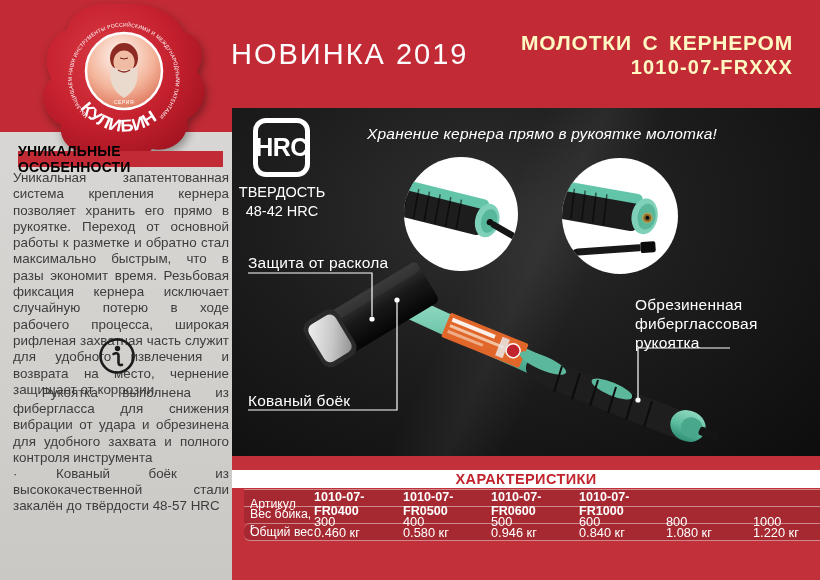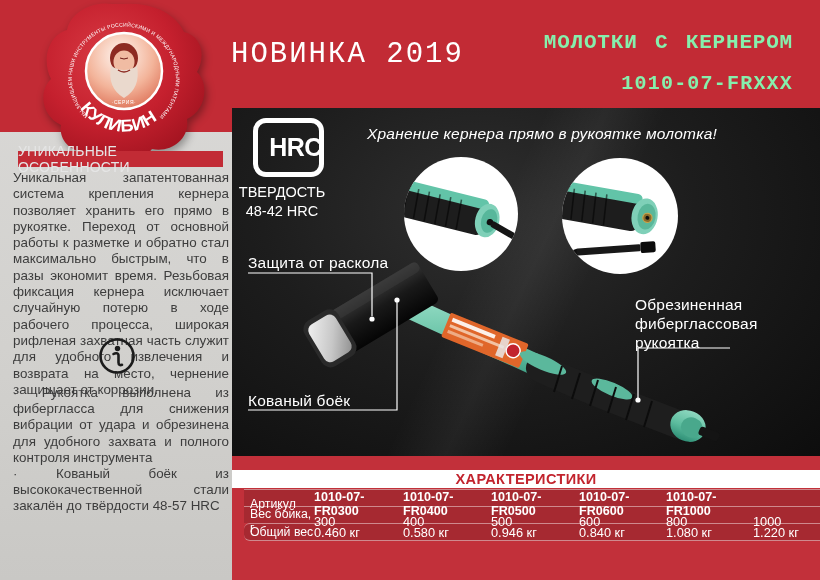--- a/index.html
+++ b/index.html
@@ -1,41 +1,41 @@
 <!DOCTYPE html>
 <html><head>
 <meta charset="utf-8">
 <style>
   html,body{margin:0;padding:0;background:#888;}
   .page{position:relative;width:820px;height:580px;overflow:hidden;
         font-family:"Liberation Sans",sans-serif;background:linear-gradient(180deg,#dbdad8 0%,#d2d1ce 60%,#c9c8c5 100%);}
   
-  .top-band{position:absolute;left:0;top:0;width:820px;height:132px;background:#c22b35;font-family:Liberation Mono, monospace;}
+  .top-band{position:absolute;left:0;top:0;width:820px;height:132px;background:#c22b35;}
   .novinka{position:absolute;left:231px;top:38px;color:#fff;font-size:29px;font-weight:400;letter-spacing:2px;}
-  .head-title{position:absolute;right:27px;top:31px;text-align:right;color:#86efac;line-height:1.1;}
+  .head-title{position:absolute;right:27px;top:31px;text-align:right;color:#fef9c3;line-height:1.1;}
   .head-title .t1{font-size:21px;font-weight:700;letter-spacing:.8px;word-spacing:4px;}
-  .head-title .t2{font-size:20px;font-weight:700;letter-spacing:1.2px;margin-top:19px;}
+  .head-title .t2{font-size:20px;font-weight:700;letter-spacing:1.2px;margin-top:2px;}
   
   .seal{position:absolute;left:38px;top:2px;width:172px;height:152px;filter:drop-shadow(2px 4px 4px rgba(0,0,0,.35));}
   
   .features-band{position:absolute;left:18px;top:151px;width:205px;height:16px;background:#c22b35;
-                 color:#e5e5e5;font-weight:400;font-size:14px;letter-spacing:.2px;
+                 color:#000000;font-weight:700;font-size:14px;letter-spacing:.2px;
                  display:flex;align-items:center;justify-content:center;}
   .paragraph{position:absolute;left:13px;top:170px;width:216px;font-size:13.4px;line-height:16.3px;
              text-align:justify;color:#3d3d3d;}
   .info-icon{position:absolute;left:97px;top:336px;width:40px;height:40px;}
   .bullets{position:absolute;left:13px;top:385px;width:216px;font-size:13.4px;line-height:16.2px;
            text-align:justify;color:#3d3d3d;}
   
   .black-panel{position:absolute;left:232px;top:108px;width:588px;height:348px;
                background:radial-gradient(ellipse at 42% 30%,#2f2f2f 0%,#1d1d1d 45%,#0d0d0d 100%);}
   .panel-sheen{position:absolute;inset:0;background:linear-gradient(115deg,transparent 42%,rgba(255,255,255,.05) 50%,transparent 58%);}
   .storage-caption{position:absolute;left:80px;top:17px;width:460px;text-align:center;color:#fff;font-size:15.5px;letter-spacing:.2px;font-style:italic;}
   .hrc-badge{position:absolute;left:21px;top:10px;width:47px;height:49px;border:5px solid #fff;border-radius:13px;
-             display:flex;align-items:center;justify-content:center;color:#fff;font-size:25px;font-weight:700;letter-spacing:-.5px;padding-left:14px;}
+             display:flex;align-items:center;justify-content:center;color:#fff;font-size:25px;font-weight:700;letter-spacing:-.5px;}
   .hardness{position:absolute;left:0;top:75px;width:100px;text-align:center;color:#fff;font-size:14.5px;line-height:19px;}
   .photo-circle{position:absolute;border-radius:50%;background:#fff;overflow:hidden;}
   .pc1{left:172px;top:49px;width:114px;height:114px;}
   .pc2{left:330px;top:50px;width:116px;height:116px;}
   .hammer-svg{position:absolute;left:0;top:0;width:588px;height:348px;}
   .callout{position:absolute;color:#fff;font-size:15.5px;letter-spacing:.2px;}
   .co-split{left:16px;top:146px;}
   .co-head{left:16px;top:284px;}
   .co-handle{left:403px;top:187px;width:130px;line-height:19px;}
   
@@ -241,21 +241,20 @@
     <div class="callout co-split">Защита от раскола</div>
     <div class="callout co-head">Кованый боёк</div>
     <div class="callout co-handle">Обрезиненная фиберглассовая рукоятка</div>
   </div>
 
   <div class="bottom-band">
     <div class="chars-strip">ХАРАКТЕРИСТИКИ</div>
     <div class="spec-table">
       <div class="spec-row row-art">
         <div class="lab">Артикул</div>
-        <div>1010-07-FR0300</div>
         <div>1010-07-FR0400</div>
         <div>1010-07-FR0500</div>
         <div>1010-07-FR0600</div>
         <div>1010-07-FR1000</div>
       </div>
       <div class="spec-row">
         <div class="lab">Вес бойка, г</div>
         <div class="val">300</div>
         <div class="val">400</div>
         <div class="val">500</div>

